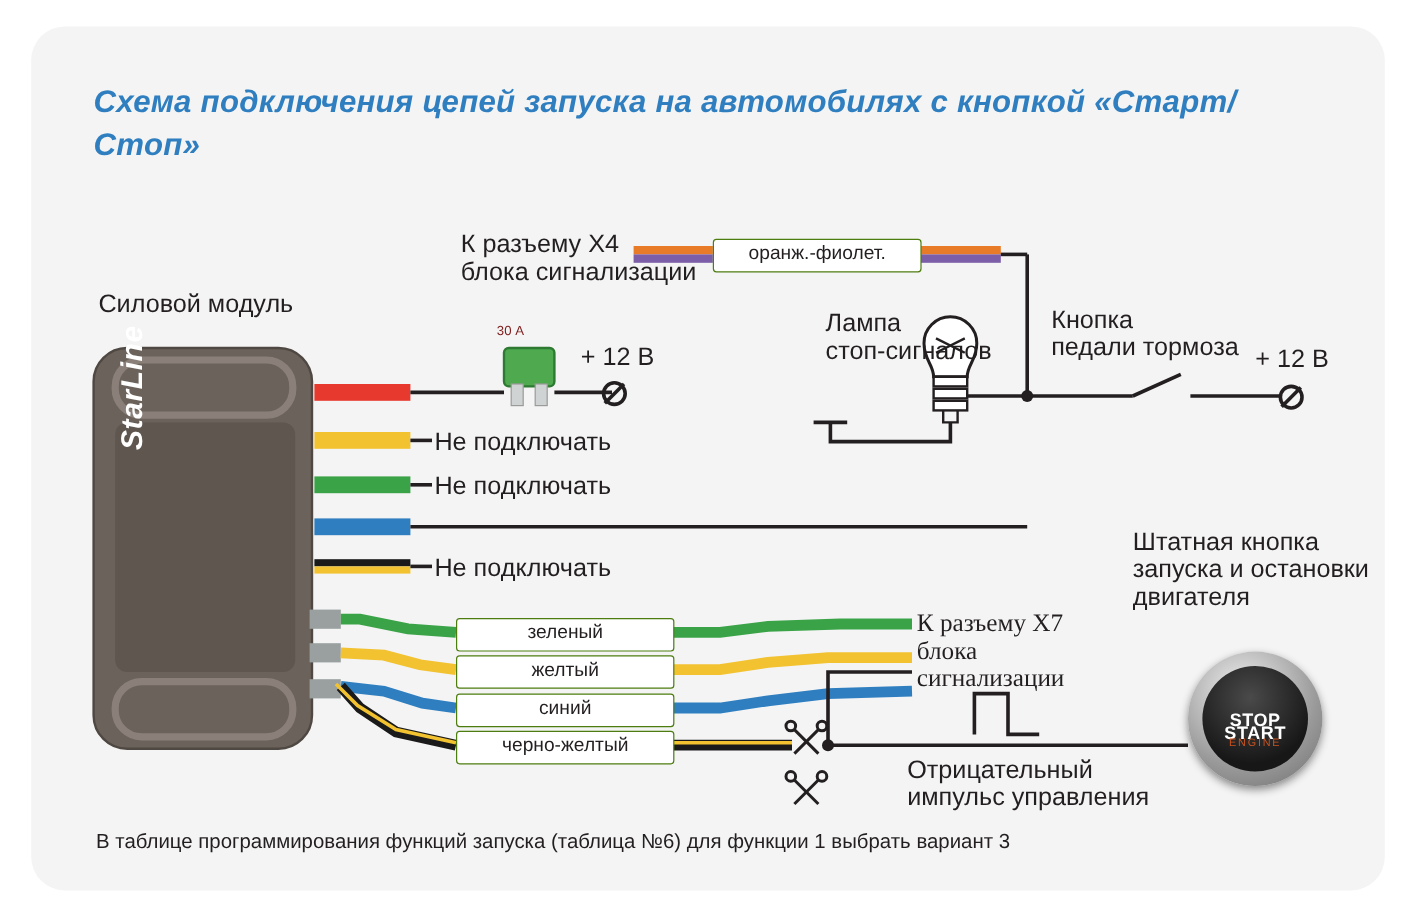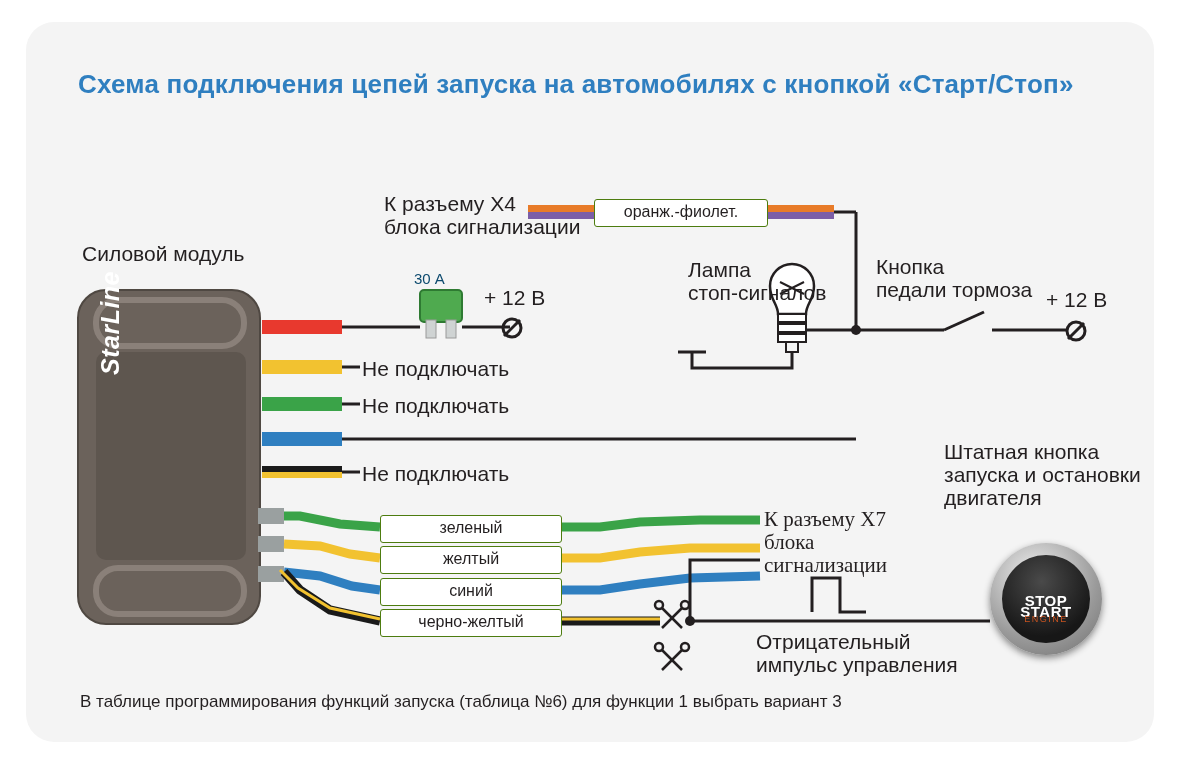--- a/index.html
+++ b/index.html
@@ -31,20 +31,21 @@
   .title {
     position: absolute;
     left: 78px;
     top: 66px;
     width: 1000px;
     color: #2f7fc0;
     font-size: 26px;
     font-weight: bold;
     line-height: 36px;
     letter-spacing: 0.2px;
+    font-style: italic;
   }
   .label {
     position: absolute;
     color: #231f20;
     font-size: 21px;
     line-height: 23px;
     white-space: pre-line;
   }
   .wirebox {
     position: absolute;
@@ -118,22 +119,22 @@
     font-style: italic;
     transform: rotate(-90deg);
     transform-origin: left top;
     white-space: nowrap;
     letter-spacing: 0.5px;
   }
   .fuse-label {
     position: absolute;
     left: 414px;
     top: 270px;
-    font-size: 15px;
-    color: #0c4a6e;
+    font-size: 11px;
+    color: #7f1d1d;
   }
 </style>
 </head>
 <body>
 
 <div id="root">
 
   <div class="card"></div>
 
   <div class="title">Схема подключения цепей запуска на автомобилях с кнопкой «Старт/Стоп»</div>

